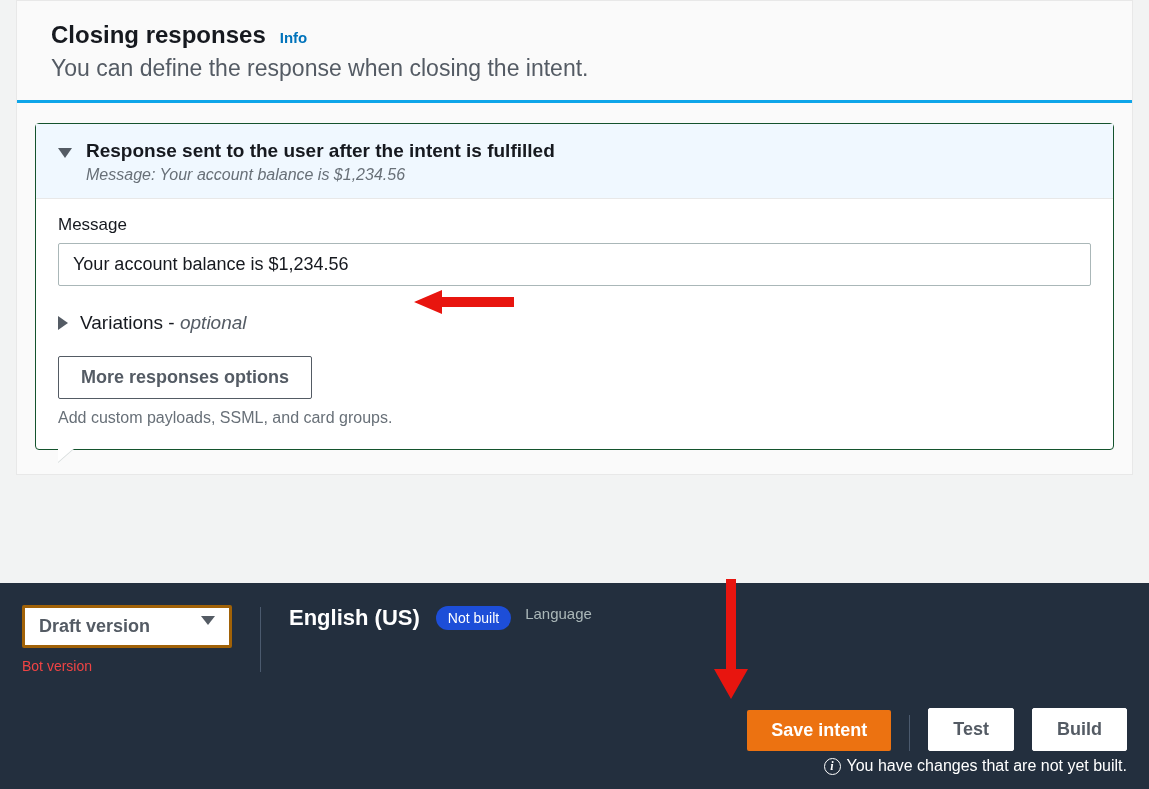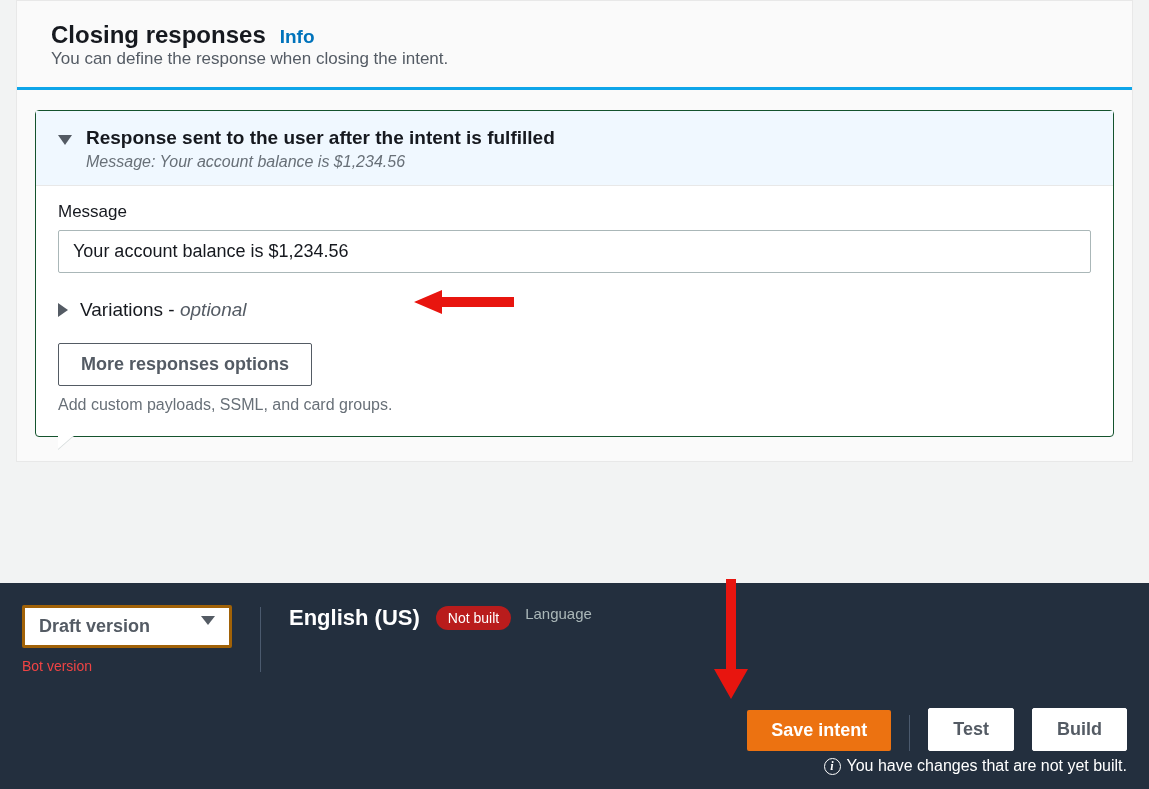--- a/index.html
+++ b/index.html
@@ -34,27 +34,28 @@
       display: flex;
       align-items: baseline;
       gap: 14px;
     }
     .panel-title {
       font-size: 24px;
       font-weight: 700;
       color: #16191f;
     }
     .info-link {
-      font-size: 19px;
+      font-size: 15px;
       font-weight: 700;
       color: #0073bb;
       cursor: pointer;
     }
     .panel-desc {
-      font-size: 17px;
+      margin-top: 6px;
+      font-size: 23px;
       color: #545b64;
     }
     .panel-body {
       padding: 20px 18px 24px 18px;
       background: #fafafa;
     }
     .response-card {
       border: 1px solid #14532d;
       border-radius: 4px;
       background: #ffffff;
@@ -227,21 +228,21 @@
       display: flex;
       align-items: center;
       gap: 16px;
     }
     .lang-name {
       font-size: 22px;
       font-weight: 700;
       color: #ffffff;
     }
     .badge-notbuilt {
-      background: #b91c1c;
+      background: #1d4ed8;
       color: #ffffff;
       font-size: 14px;
       padding: 4px 12px;
       border-radius: 14px;
       text-align: right;
     }
     .lang-sub {
       font-size: 15px;
       color: #aab7b8;
     }

